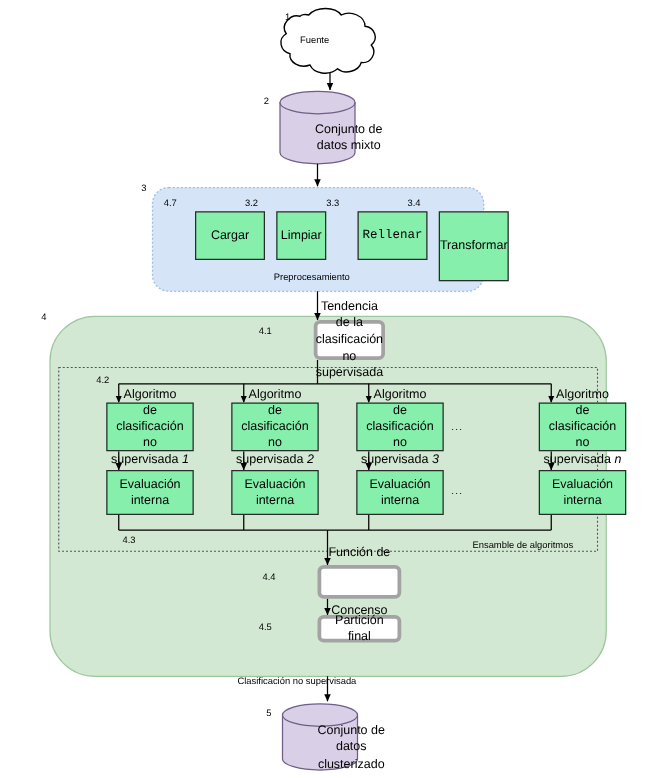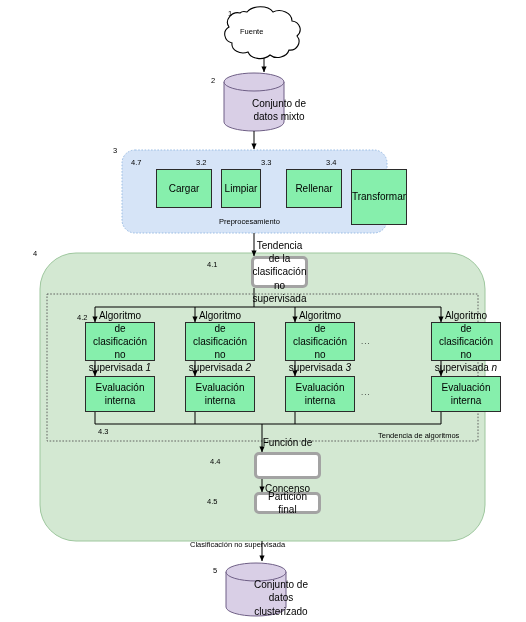--- a/index.html
+++ b/index.html
@@ -107,37 +107,37 @@
 
   <div class="numlbl" style="left:113px;top:146px;">3</div>
 
   <div class="numlbl" style="left:131px;top:158px;">4.7</div>
   <div class="boxtxt white-rect" style="left:131px;top:169px;width:56px;height:39px;">Cargar</div>
 
   <div class="numlbl" style="left:196px;top:158px;">3.2</div>
   <div class="boxtxt white-rect" style="left:196px;top:169px;width:40px;height:39px;">Limpiar</div>
 
   <div class="numlbl" style="left:261px;top:158px;">3.3</div>
-  <div class="boxtxt white-rect" style="left:261px;top:169px;width:56px;height:39px;">Rellenar</div>
+  <div class="boxtxt white-rect" style="left:261px;top:169px;width:56px;height:39px;font-family:Liberation Mono, monospace;">Rellenar</div>
 
   <div class="numlbl" style="left:326px;top:158px;">3.4</div>
   <div class="boxtxt white-rect" style="left:326px;top:169px;width:56px;height:56px;">Transformar</div>
 
   <div class="cap" style="left:219px;top:217px;">Preprocesamiento</div>
 
   <div class="numlbl" style="left:33px;top:249px;">4</div>
 
   <div class="numlbl" style="left:207px;top:260px;">4.1</div>
   <div class="boxtxt round-rect" style="left:226px;top:256px;width:57px;height:32px;flex-direction:column;">
     <span>Tendencia de la</span>
     <span>clasificación no</span>
     <span>supervisada</span>
   </div>
 
-  <div class="numlbl" style="left:77px;top:313px;">4.2</div>
+  <div class="numlbl" style="left:77px;top:299px;">4.2</div>
 
   <div class="boxtxt white-rect" style="left:60px;top:322px;width:70px;height:39px;flex-direction:column;">
     <span>Algoritmo</span>
     <span>de clasificación</span>
     <span><span>no supervisada</span> <i class="ital">1</i></span>
   </div>
 
   <div class="boxtxt white-rect" style="left:160px;top:322px;width:70px;height:39px;flex-direction:column;">
     <span>Algoritmo</span>
     <span>de clasificación</span>
@@ -170,21 +170,21 @@
     <span>Evaluación</span>
     <span>interna</span>
   </div>
   <div class="ell" style="left:361px;top:388px;">...</div>
   <div class="boxtxt white-rect" style="left:406px;top:376px;width:70px;height:36px;flex-direction:column;">
     <span>Evaluación</span>
     <span>interna</span>
   </div>
 
   <div class="numlbl" style="left:98px;top:427px;">4.3</div>
-  <div class="cap" style="left:378px;top:431px;">Tendencia de algoritmos</div>
+  <div class="cap" style="left:378px;top:431px;">Ensamble de algoritmos</div>
 
   <div class="numlbl" style="left:210px;top:457px;">4.4</div>
   <div class="boxtxt round-rect" style="left:229px;top:452px;width:67px;height:27px;flex-direction:column;gap:32px;">
     <span>Función de</span>
     <span>Concenso</span>
   </div>
 
   <div class="numlbl" style="left:207px;top:497px;">4.5</div>
   <div class="boxtxt round-rect" style="left:229px;top:492px;width:67px;height:22px;">Partición final</div>
 

